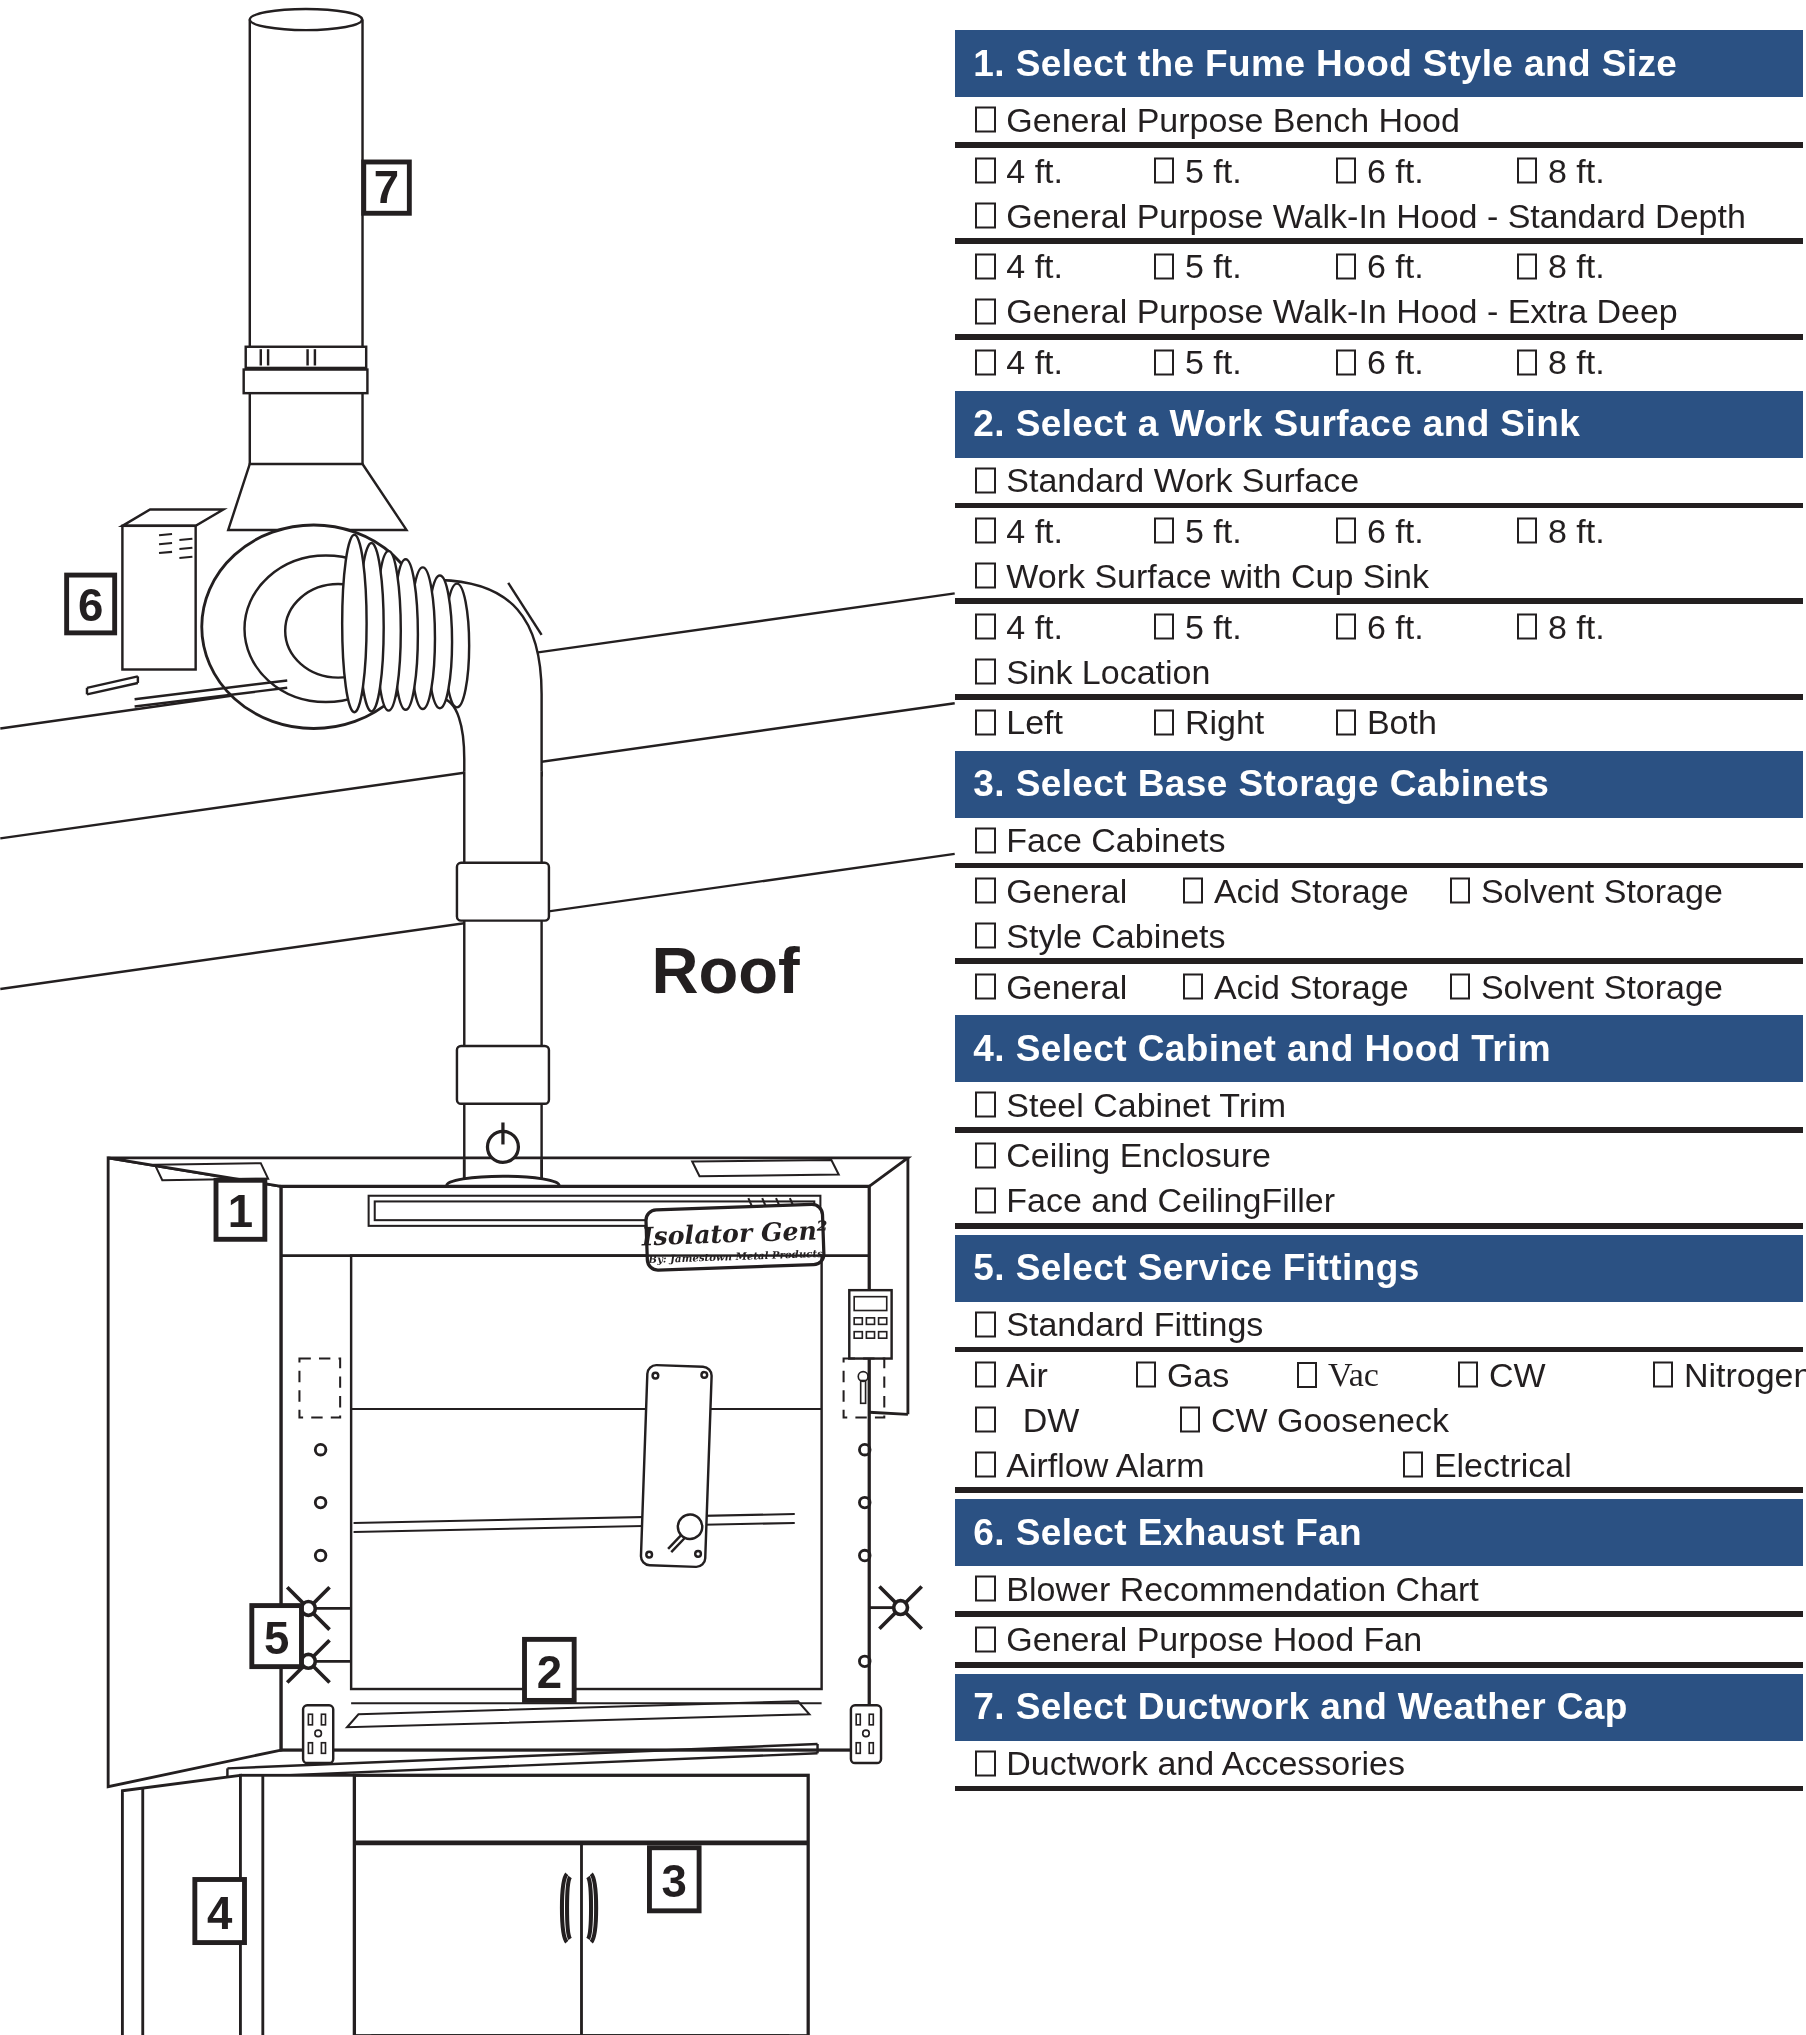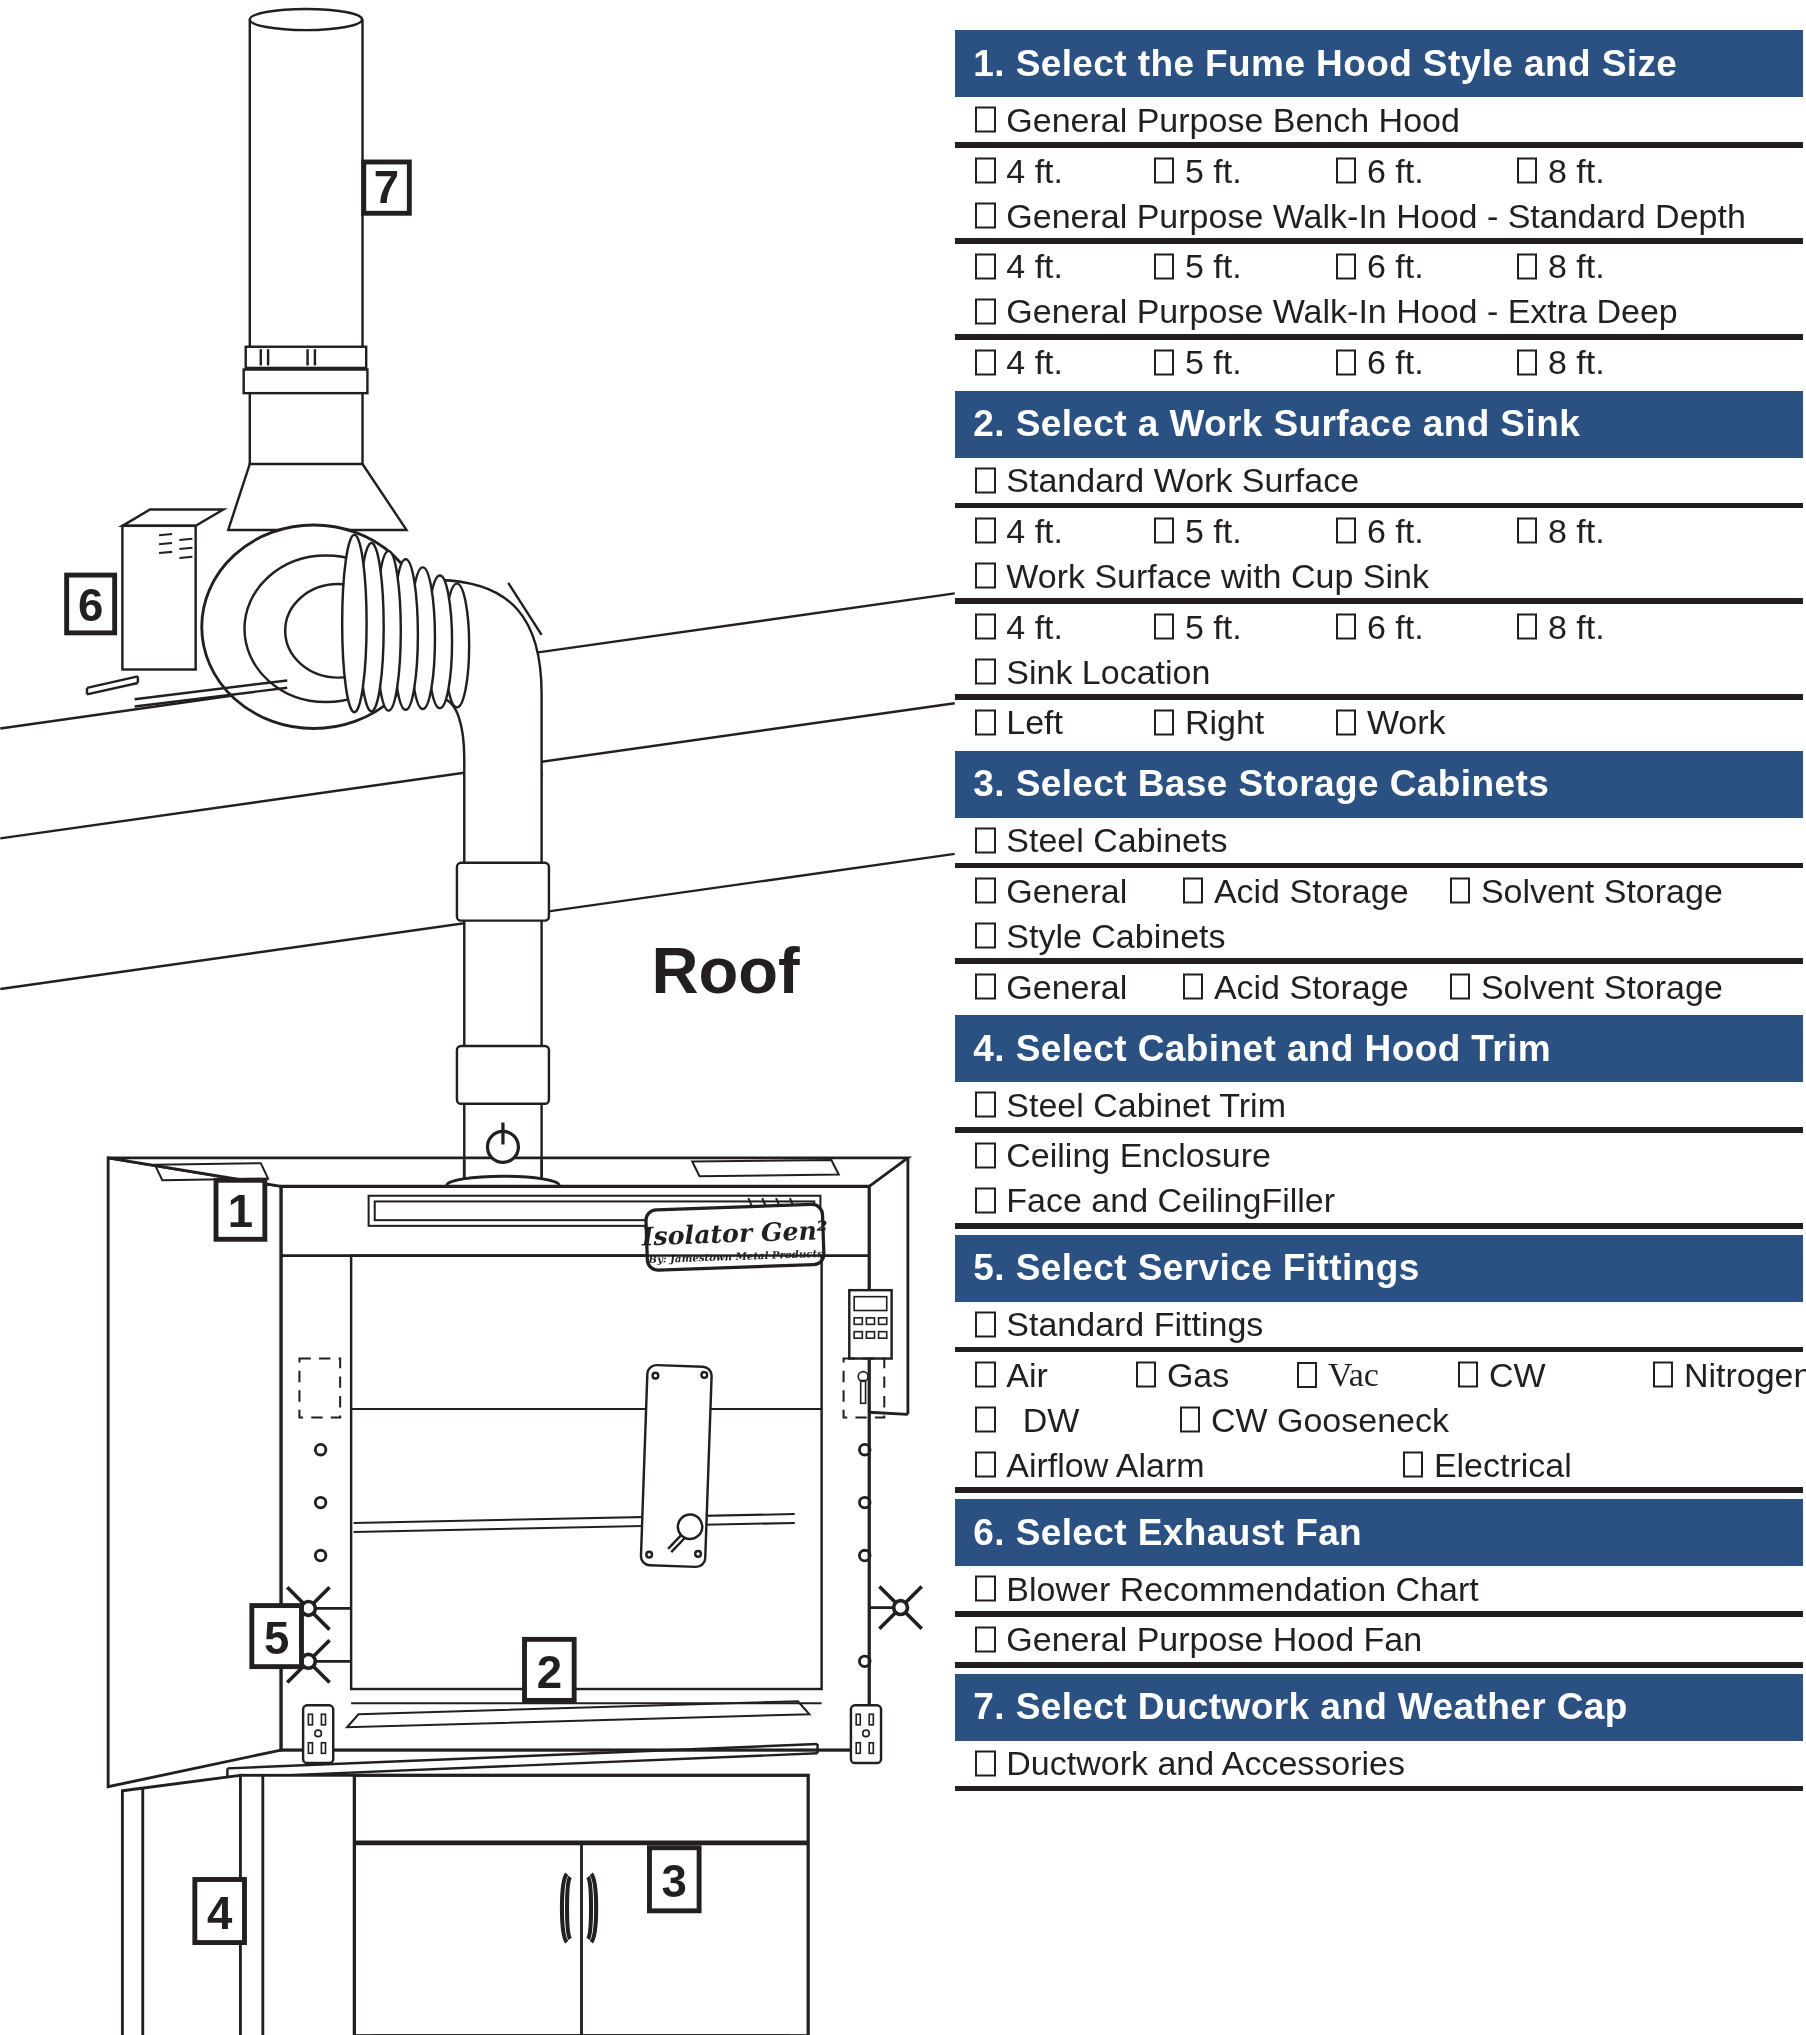--- a/index.html
+++ b/index.html
@@ -409,28 +409,28 @@
       <span class="opt" style="left: 20.4px;">
         <span class="box"></span>
         <span>Left</span>
       </span>
       <span class="opt" style="left: 199px;">
         <span class="box"></span>
         <span>Right</span>
       </span>
       <span class="opt" style="left: 381px;">
         <span class="box"></span>
-        <span>Work</span>
+        <span>Both</span>
       </span>
     </div>
     <div class="section-header">3. Select Base Storage Cabinets</div>
     <div class="row">
       <span class="opt" style="left: 20.4px;">
         <span class="box"></span>
-        <span>Steel Cabinets</span>
+        <span>Face Cabinets</span>
       </span>
     </div>
     <div class="divider"></div>
     <div class="row">
       <span class="opt" style="left: 20.4px;">
         <span class="box"></span>
         <span>General</span>
       </span>
       <span class="opt" style="left: 228px;">
         <span class="box"></span>

